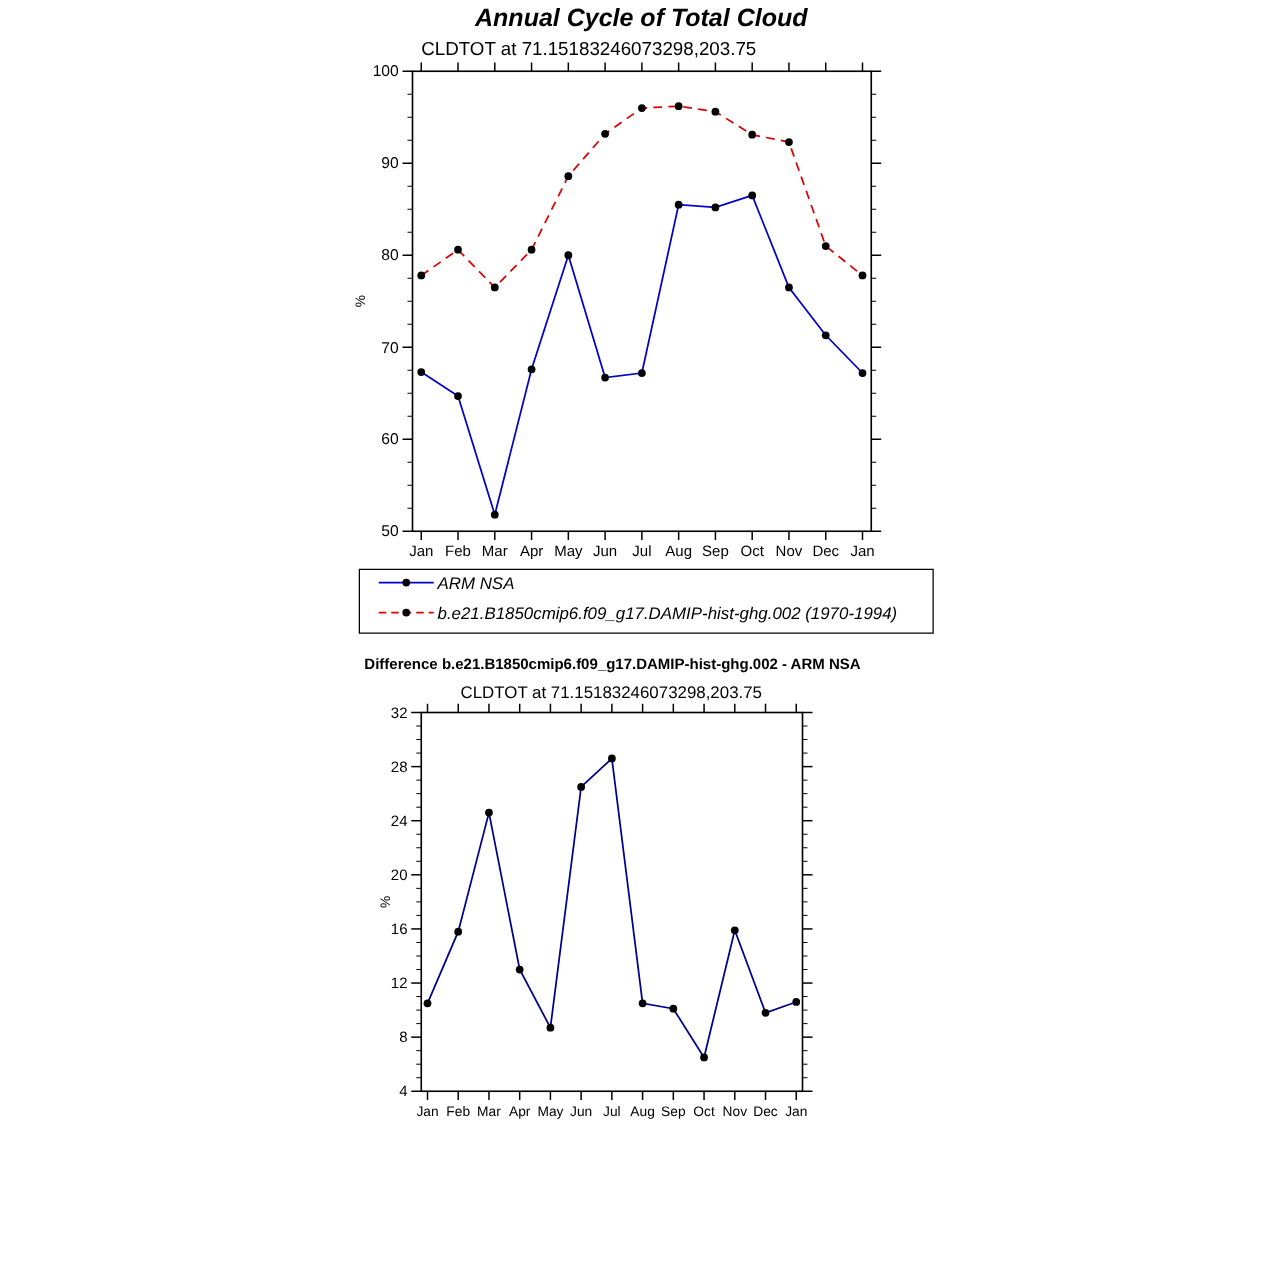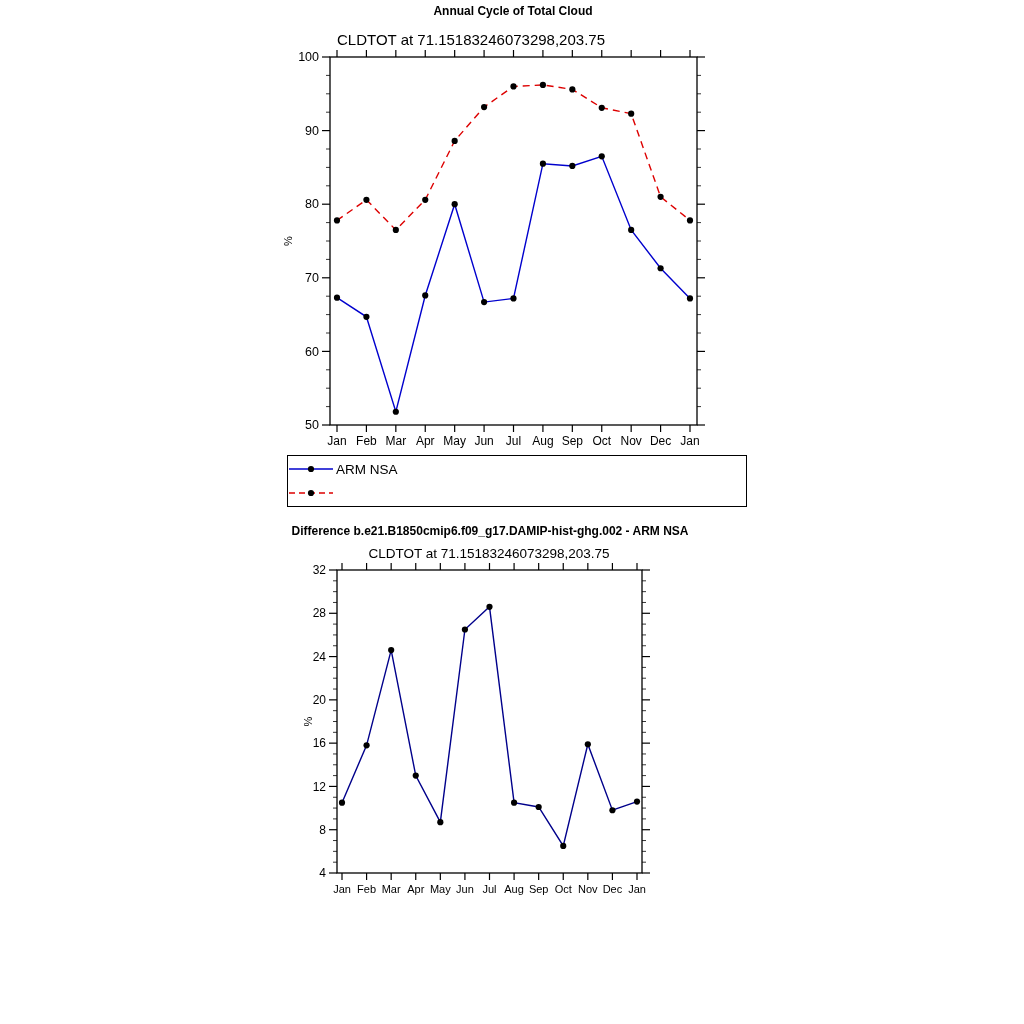--- a/index.html
+++ b/index.html
@@ -1,25 +1,25 @@
 <!DOCTYPE html>
 <html><head>
 <meta charset="utf-8">
 <style>
   html,body{margin:0;padding:0;background:#ffffff;}
   body{width:1024px;height:1024px;position:relative;font-family:"Liberation Sans",sans-serif;color:#000;}
   .abs{position:absolute;}
   .title{font-weight:bold;text-align:center;}
-  .top-title{left:263px;top:4px;width:500px;font-size:12px;}
+  .top-title{left:263px;top:4px;width:500px;font-size:20px;font-style:italic;}
   .top-subtitle{left:337px;top:31px;font-size:15px;}
   .bottom-title{left:180px;top:524px;width:620px;font-size:12px;}
   .bottom-subtitle{left:339px;top:546px;width:300px;text-align:center;font-size:13.5px;}
   .plot-svg{left:0;top:0;width:1024px;height:1024px;pointer-events:none;}
   .legend-box{left:287px;top:455px;width:460px;height:52px;border:1px solid #000;box-sizing:border-box;
-              display:flex;flex-direction:column;justify-content:center;gap:4px;padding-left:0;}
+              display:flex;flex-direction:column;gap:4px;padding-left:14px;font-style:italic;}
   .legend-item{display:flex;align-items:center;height:20px;}
   .legend-item svg{width:46px;height:12px;flex:0 0 46px;}
   .legend-label{font-size:13.5px;margin-left:2px;white-space:nowrap;}
 </style>
 </head>
 <body>
 
 <div class="abs title top-title">Annual Cycle of Total Cloud</div>
 <div class="abs top-subtitle">CLDTOT at 71.15183246073298,203.75</div>
 <div class="abs title bottom-title">Difference b.e21.B1850cmip6.f09_g17.DAMIP-hist-ghg.002 - ARM NSA</div>
@@ -272,14 +272,15 @@
       <line x1="1" y1="6" x2="45" y2="6" stroke="#0000cd" stroke-width="1.4"></line>
       <circle cx="23" cy="6" r="3.1" fill="#000"></circle>
     </svg>
     <span class="legend-label">ARM NSA</span>
   </div>
   <div class="legend-item">
     <svg xmlns="http://www.w3.org/2000/svg">
       <line x1="1" y1="6" x2="45" y2="6" stroke="#dd0000" stroke-width="1.4" stroke-dasharray="6,4"></line>
       <circle cx="23" cy="6" r="3.1" fill="#000"></circle>
     </svg>
+    <span class="legend-label">b.e21.B1850cmip6.f09_g17.DAMIP-hist-ghg.002 (1970-1994)</span>
   </div>
 </div>
 
 </body></html>

